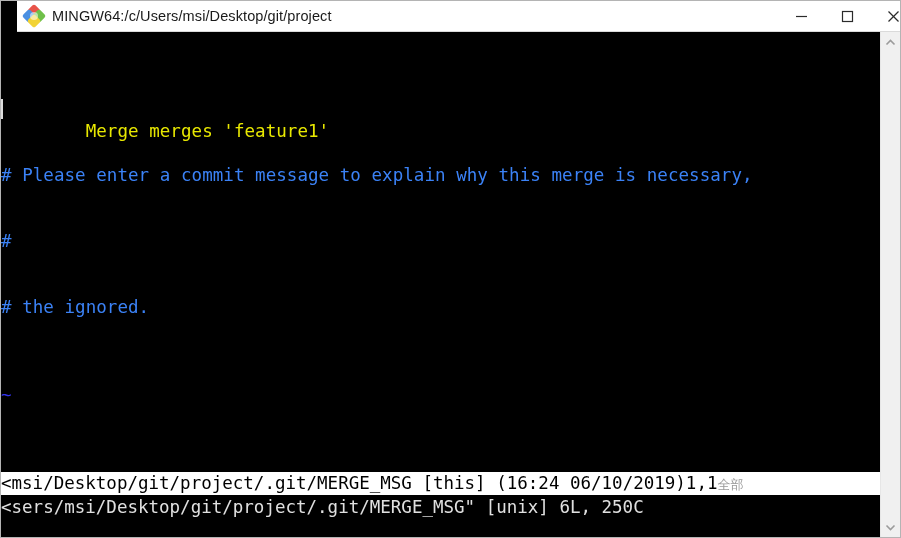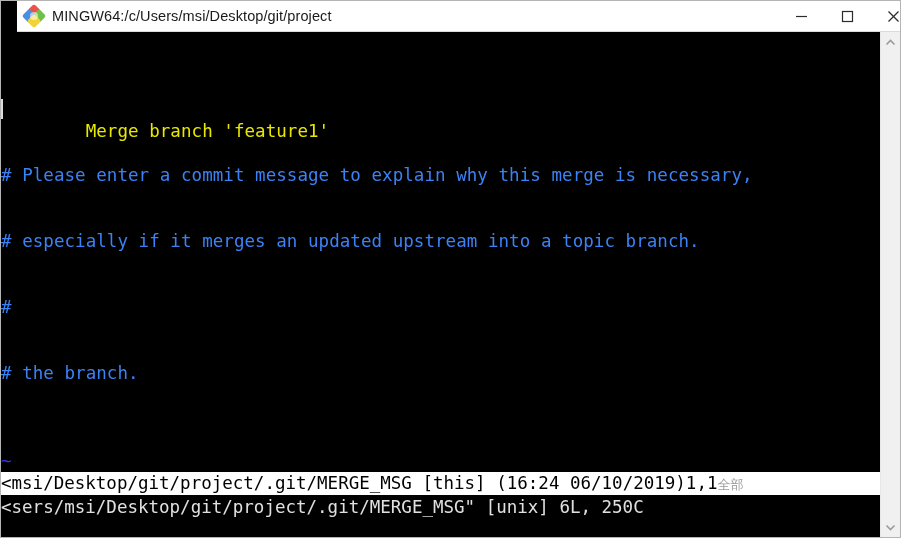--- a/index.html
+++ b/index.html
@@ -215,26 +215,25 @@
           <line x1="11.5" y1="1.5" x2="1.5" y2="11.5" stroke="#2b2b2b" stroke-width="1.2"></line>
         </svg>
       </div>
     </div>
   </div>
 
   <div class="term">
     <div class="screen">
 
       <div class="row">
-        <span class="cursor"></span><span class="c-yellow">Merge branch 'feature1'</span>
+        <span class="cursor"></span><span class="c-yellow">Merge merges 'feature1'</span>
       </div>
       <div class="row"><span class="c-cyan"># Please enter a commit message to explain why this merge is necessary,</span></div>
-      <div class="row"><span class="c-cyan"># especially if it merges an updated upstream into a topic branch.</span></div>
       <div class="row"><span class="c-cyan">#</span></div>
-      <div class="row"><span class="c-cyan"># the branch.</span></div>
+      <div class="row"><span class="c-cyan"># the ignored.</span></div>
 
       <div class="row"><span class="c-blue">~</span></div>
       
       
       
       
       
       
       
       

